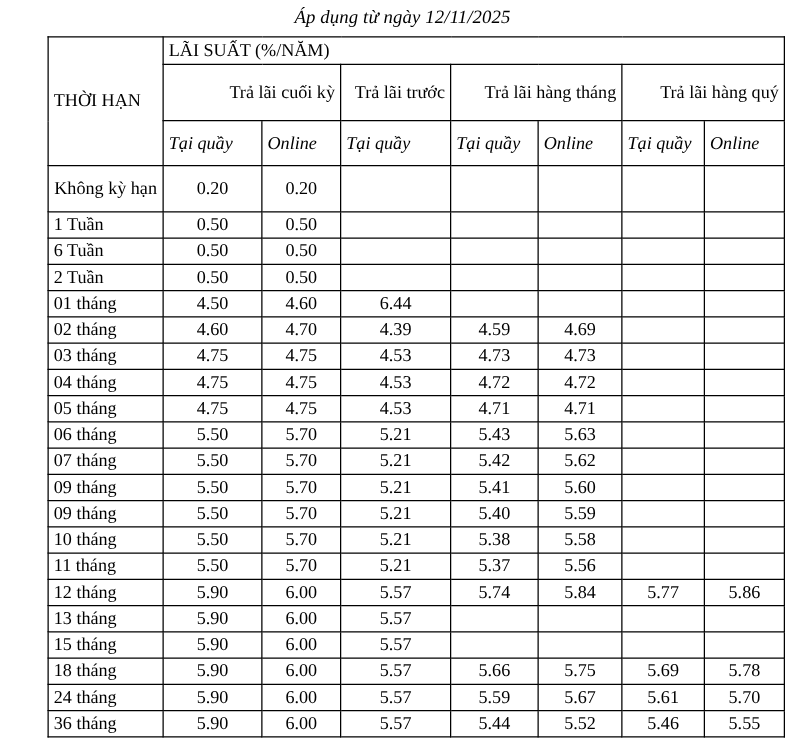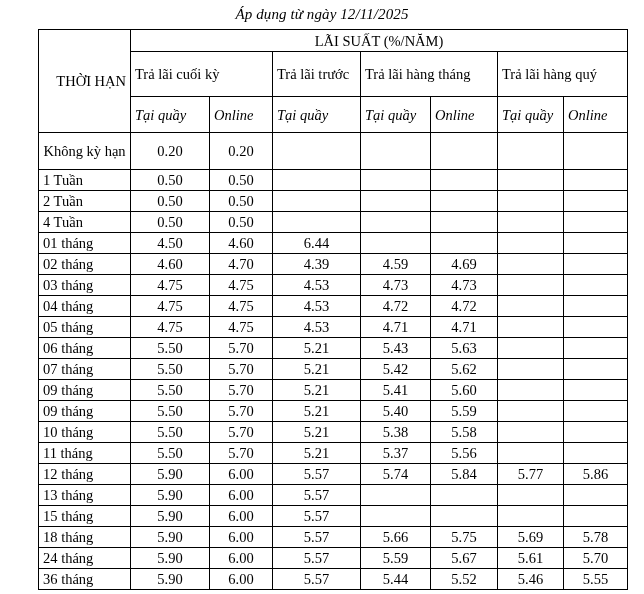--- a/index.html
+++ b/index.html
@@ -45,34 +45,34 @@
     padding: 0 4px;
     font-size: 14.5px;
     line-height: 16px;
     font-weight: normal;
     vertical-align: middle;
     box-sizing: border-box;
   }
   
   th.grp-title {
     font-weight: bold;
-    text-align: center;
+    text-align: left;
     font-size: 16px;
     height: 22px;
     line-height: 18px;
   }
   th.term-head {
     font-weight: bold;
-    text-align: right;
+    text-align: left;
     font-size: 16px;
     line-height: 20px;
   }
   th.grp-head {
     font-weight: bold;
-    text-align: left;
+    text-align: right;
     font-size: 15.5px;
     line-height: 18px;
     height: 45px;
   }
   th.sub-head {
     font-style: italic;
     text-align: left;
     font-size: 14.5px;
     line-height: 16px;
     height: 36px;
@@ -155,31 +155,31 @@
           <td class="term-cell">1 Tuần</td>
           <td class="num">0.50</td>
           <td class="num">0.50</td>
           <td class="num"></td>
           <td class="num"></td>
           <td class="num"></td>
           <td class="num"></td>
           <td class="num"></td>
         </tr>
         <tr class="data-row">
+          <td class="term-cell">6 Tuần</td>
+          <td class="num">0.50</td>
+          <td class="num">0.50</td>
+          <td class="num"></td>
+          <td class="num"></td>
+          <td class="num"></td>
+          <td class="num"></td>
+          <td class="num"></td>
+        </tr>
+        <tr class="data-row">
           <td class="term-cell">2 Tuần</td>
-          <td class="num">0.50</td>
-          <td class="num">0.50</td>
-          <td class="num"></td>
-          <td class="num"></td>
-          <td class="num"></td>
-          <td class="num"></td>
-          <td class="num"></td>
-        </tr>
-        <tr class="data-row">
-          <td class="term-cell">4 Tuần</td>
           <td class="num">0.50</td>
           <td class="num">0.50</td>
           <td class="num"></td>
           <td class="num"></td>
           <td class="num"></td>
           <td class="num"></td>
           <td class="num"></td>
         </tr>
         <tr class="data-row">
           <td class="term-cell">01 tháng</td>

